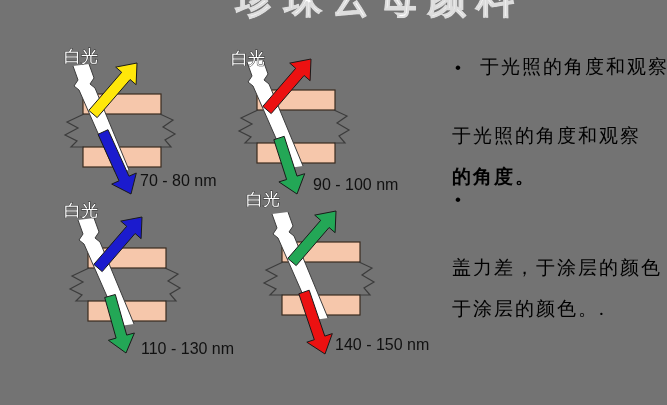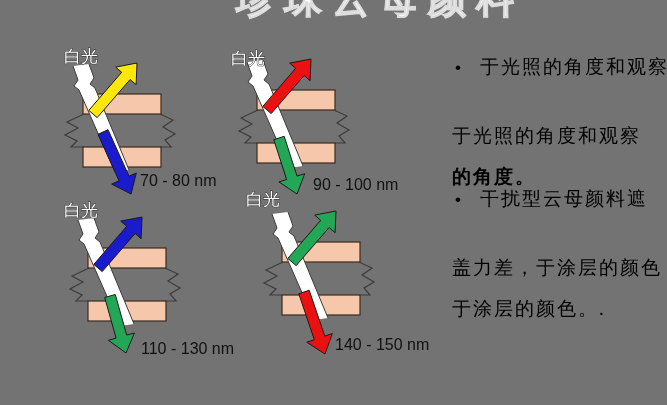--- a/index.html
+++ b/index.html
@@ -111,17 +111,17 @@
       <polygon points="58.8,107.8 74.3,153.7 66.8,156.2 85.0,168.0 92.3,147.6 84.8,150.1 69.2,104.2" fill="#ec1111" stroke="#1a1a1a" stroke-width="1"></polygon>
       <polygon points="56.2,79.6 89.1,41.5 95.1,46.7 96.0,25.0 74.7,29.1 80.7,34.3 47.8,72.4" fill="#23a756" stroke="#1a1a1a" stroke-width="1"></polygon>
       <text x="6" y="19" class="wl-label">白光</text>
       <text x="95" y="164" class="nm-label">140 - 150 nm</text>
     </svg>
 
   <div id="bullets">
       <div class="b-line first" style="top: 7px;"><span class="marker">•</span><span class="txt">于光照的角度和观察</span></div>
       <div class="b-line cont" style="top: 48px;"><span class="txt">于光照的角度和观察</span></div>
       <div class="b-line cont" style="top: 89px; font-weight: bold;"><span class="txt">的角度。</span></div>
-      <div class="b-line first" style="top: 139px;"><span class="marker">•</span><span class="txt">干扰型云母颜料遮</span></div>
+      <div class="b-line first" style="top: 139px;"><span class="marker">•</span></div>
       <div class="b-line cont" style="top: 180px;"><span class="txt">盖力差，于涂层的颜色</span></div>
       <div class="b-line cont" style="top: 221px; text-align: right;"><span class="txt">于涂层的颜色。.</span></div>
     </div>
 </div>
 
 </body></html>

